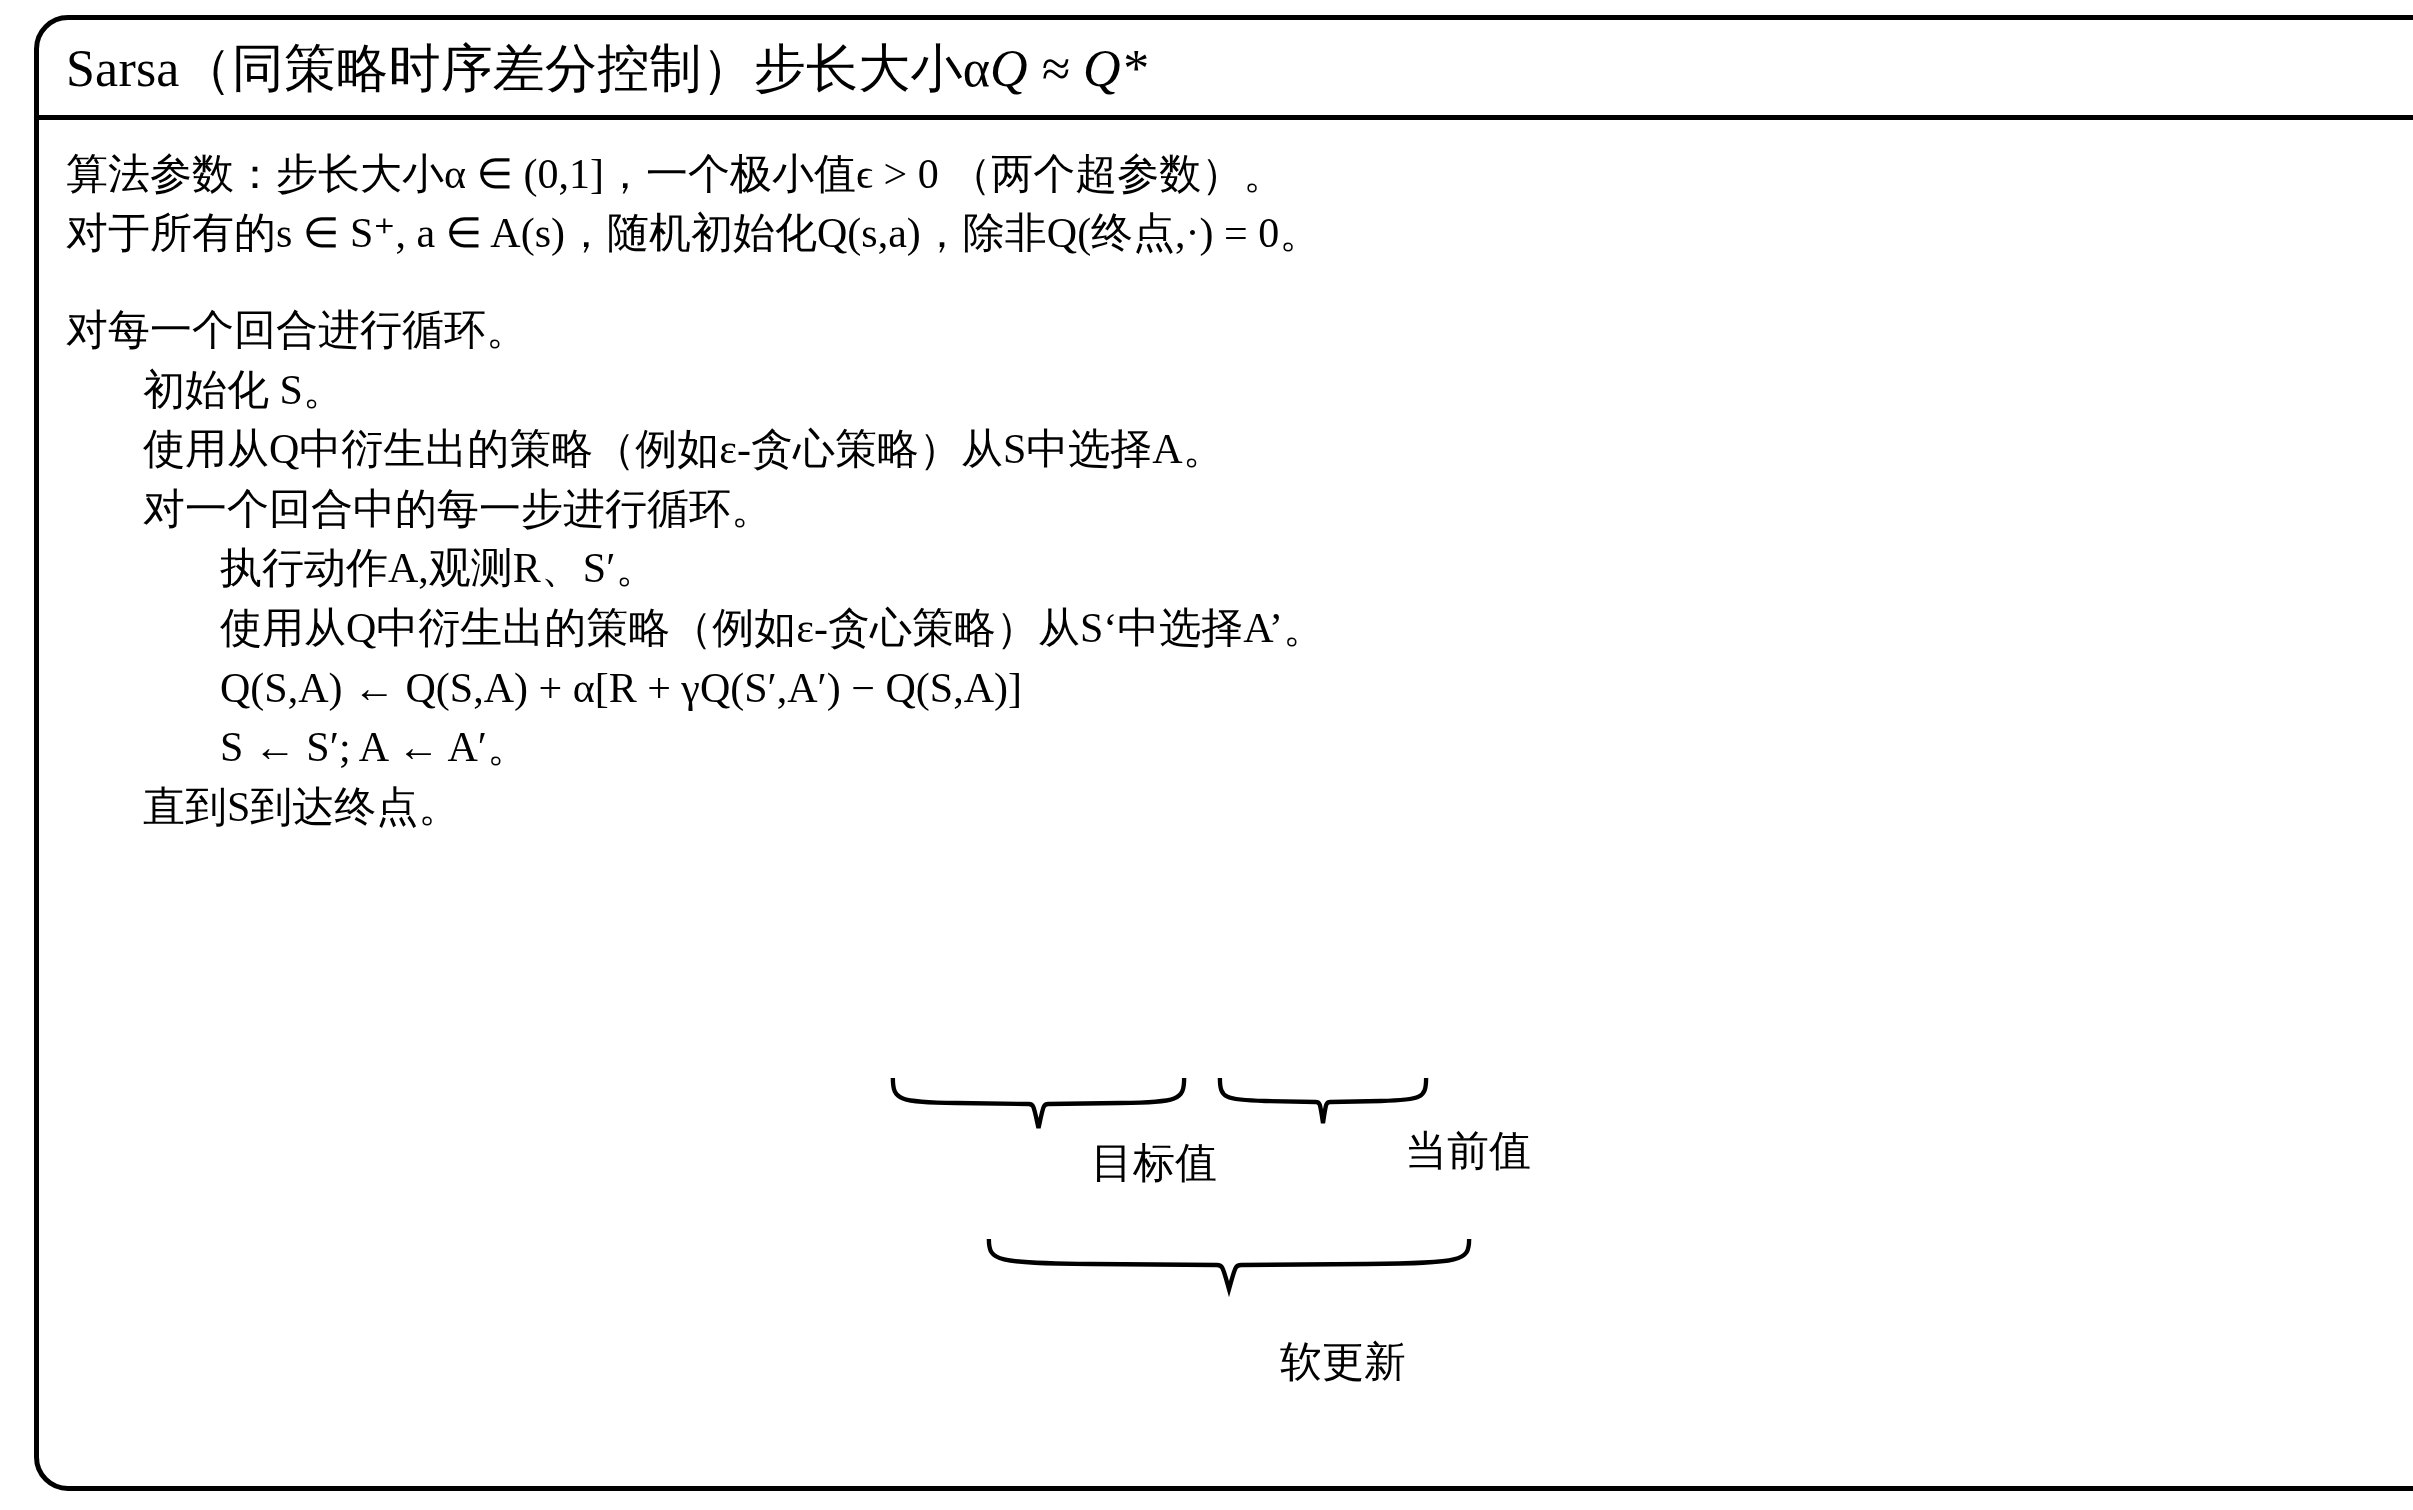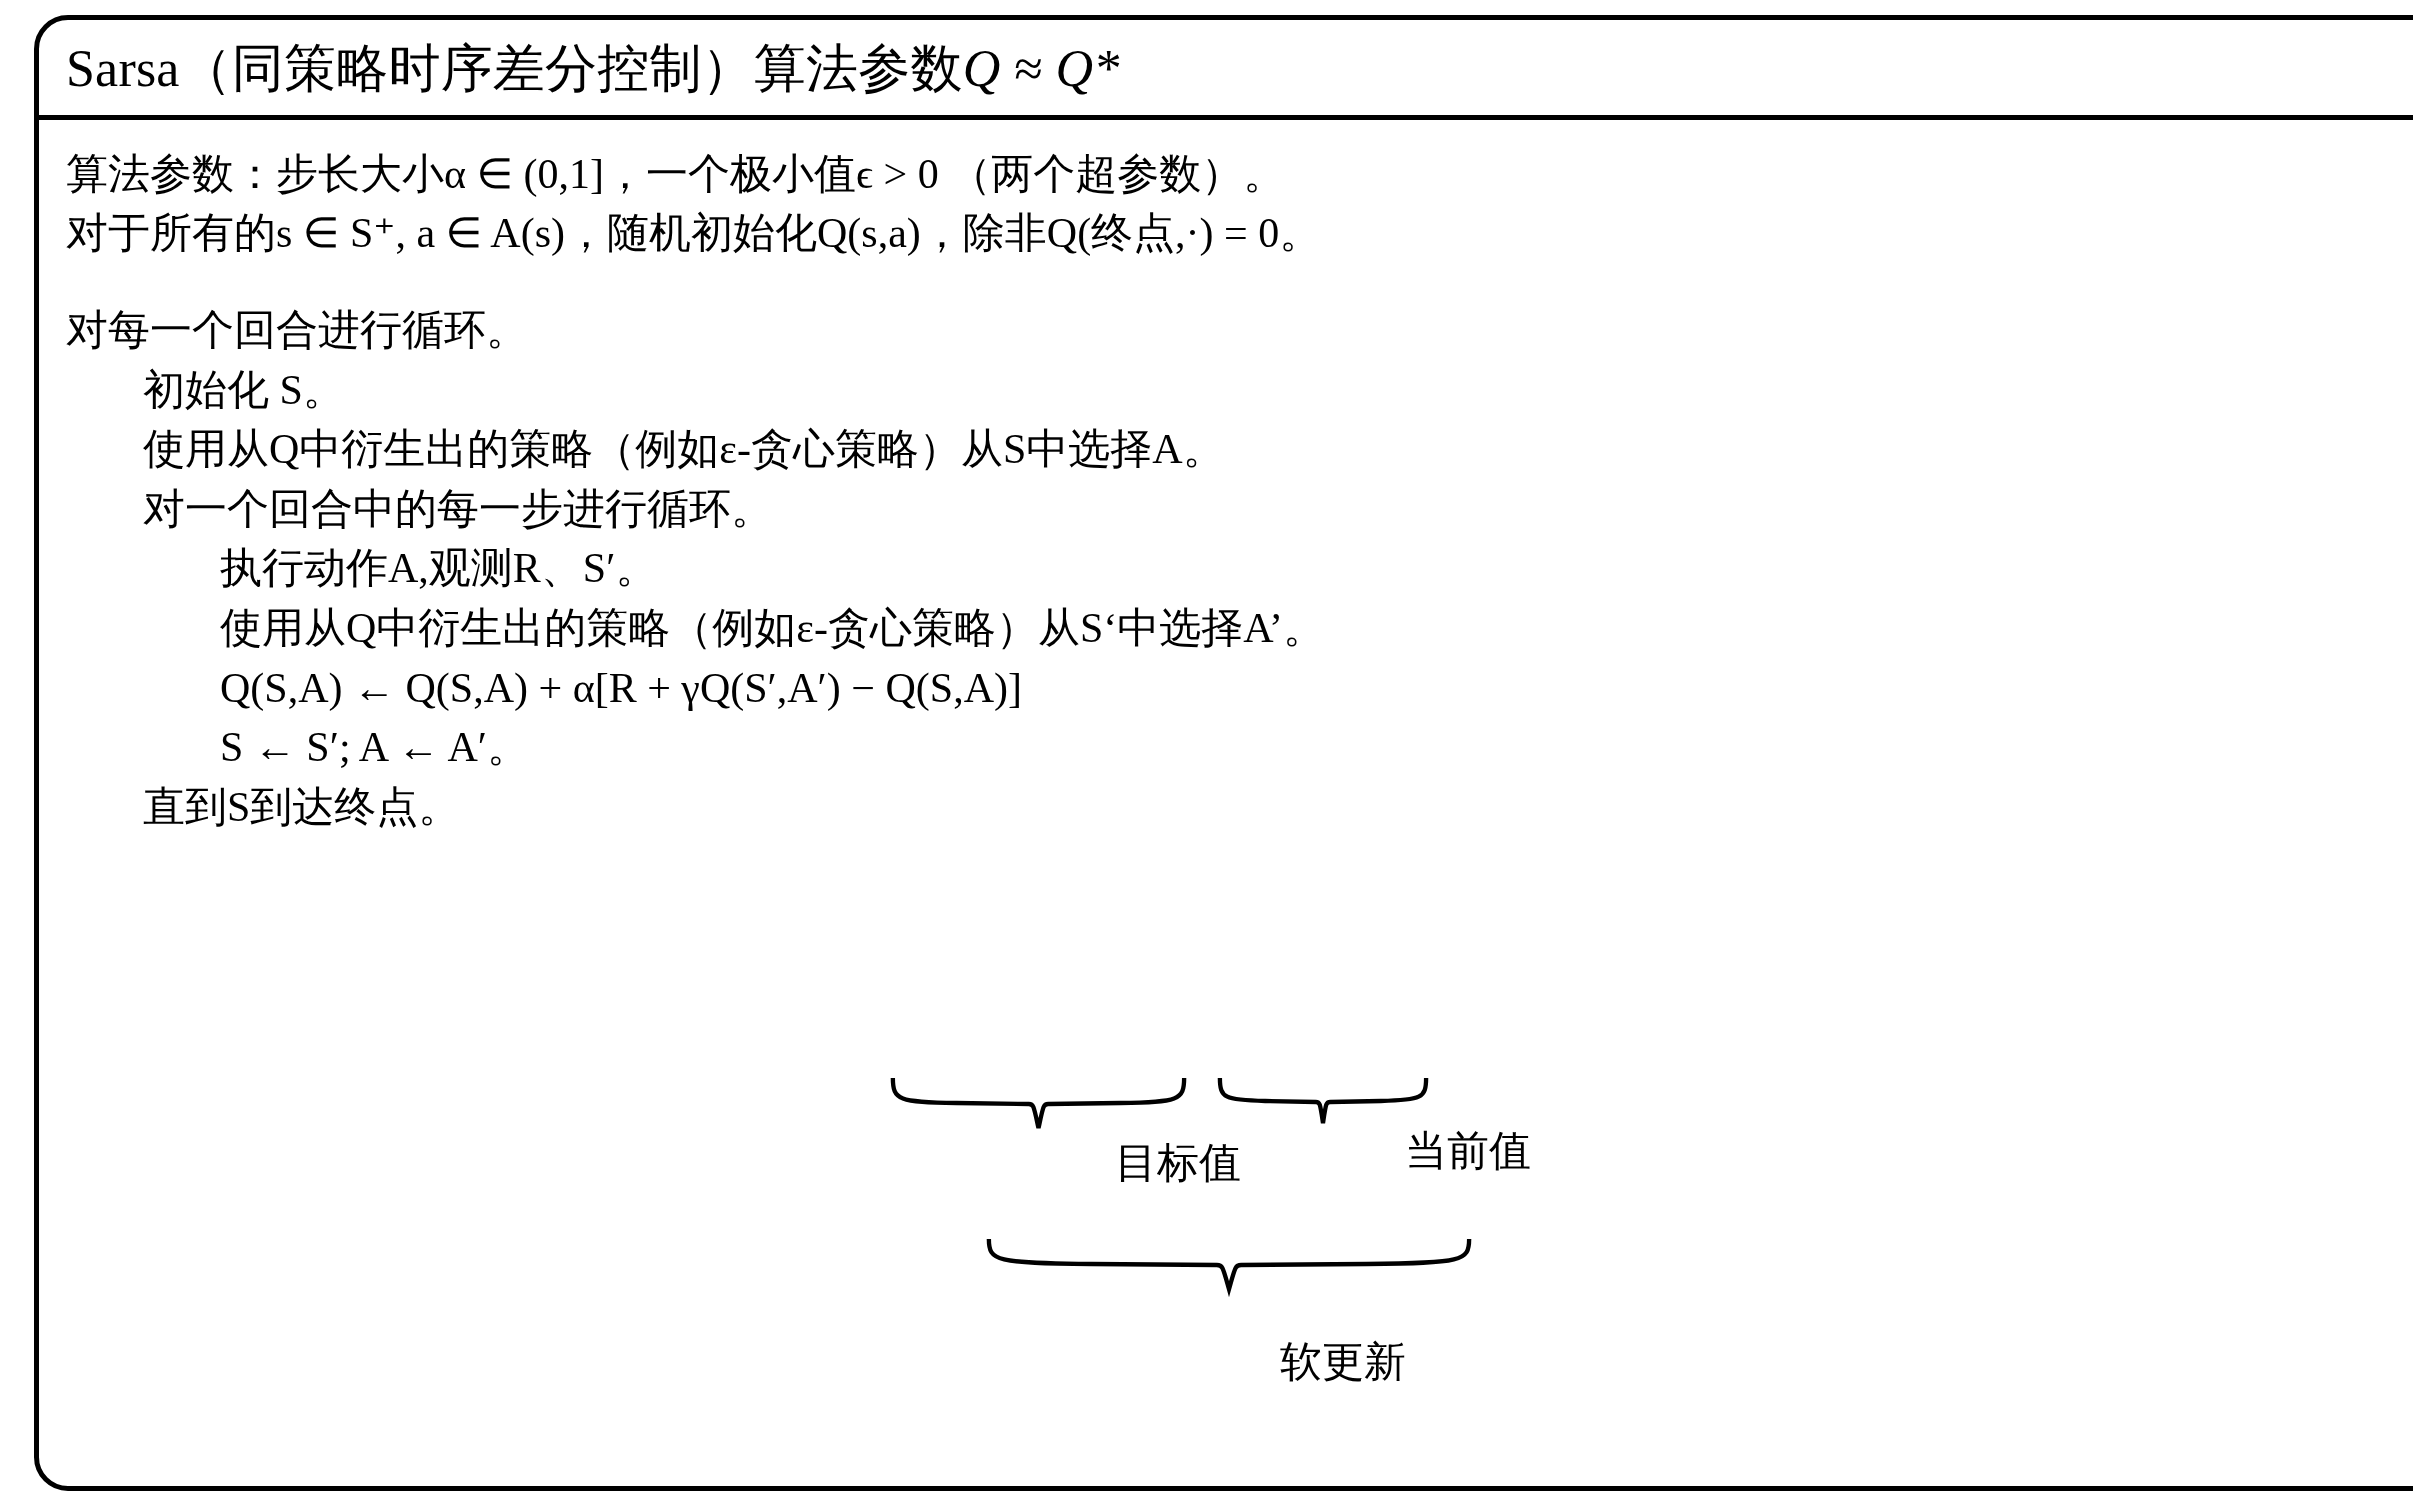--- a/index.html
+++ b/index.html
@@ -80,21 +80,21 @@
     overflow: visible;
   }
 </style>
 </head>
 <body>
 
 <div class="page">
   <div class="algo-box">
 
     <div class="algo-title">
-      <span class="mathup">Sarsa</span><span>（同策略时序差分控制）</span><span>算法参数</span><span class="mathvar">Q ≈ Q*</span>
+      <span class="mathup">Sarsa</span><span>（同策略时序差分控制）</span><span>步长大小α</span><span class="mathvar">Q ≈ Q*</span>
     </div>
 
     <div class="title-rule"></div>
 
     <div class="algo-body">
 
       <div class="line">算法参数：步长大小α ∈ (0,1]，一个极小值ϵ &gt; 0 （两个超参数）。</div>
       <div class="line">对于所有的s ∈ S⁺, a ∈ A(s)，随机初始化Q(s,a)，除非Q(终点,·) = 0。</div>
 
       <div class="blank-line"></div>
@@ -118,21 +118,21 @@
       </svg>
 
       <svg class="brace-svg" style="left:1178px; top:1055px;" width="212" height="53" viewBox="0 0 440 110">
         <path d="M6,6 C6,48 16,52 100,54 L205,56 C214,56 214,60 220,100 C226,60 226,56 235,56 L340,54 C424,52 434,48 434,6" fill="none" stroke="#000" stroke-width="9"></path>
       </svg>
 
       <svg class="brace-svg" style="left:946px; top:1216px;" width="488" height="58" viewBox="0 0 1010 120">
         <path d="M8,6 C8,52 22,56 220,58 L480,60 C492,60 492,64 505,110 C518,64 518,60 530,60 L790,58 C988,56 1002,52 1002,6" fill="none" stroke="#000" stroke-width="9"></path>
       </svg>
 
-      <div style="position:absolute; left:1052px; top:1115px; font-size:42px; white-space:nowrap;margin-left:24px;">目标值</div>
+      <div style="position:absolute; left:1052px; top:1115px; font-size:42px; white-space:nowrap;">目标值</div>
 
       <div style="position:absolute; left:1366px; top:1103px; font-size:42px; white-space:nowrap;font-family:Liberation Serif, serif;">当前值</div>
 
       <div style="position:absolute; left:1241px; top:1284px; font-size:42px; white-space:nowrap;margin-top:30px;">软更新</div>
 
     </div>
 
   </div>
 </div>
 

